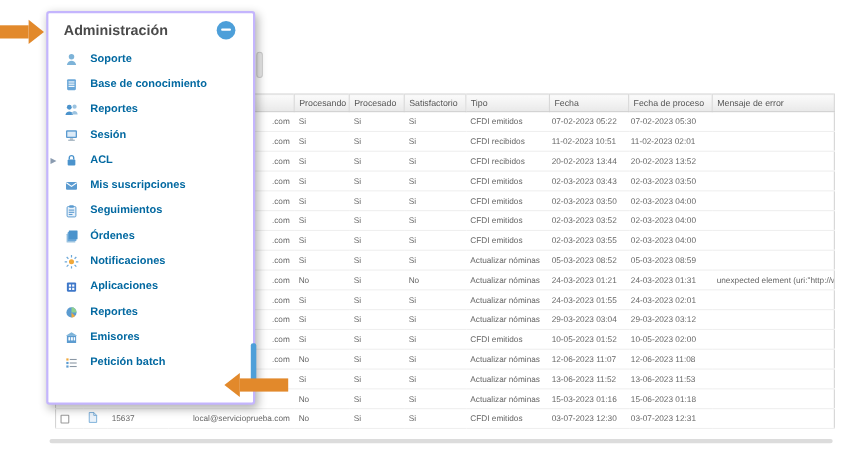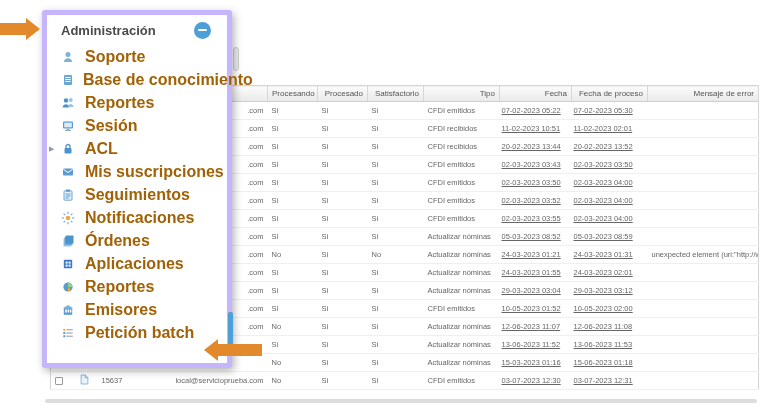--- a/index.html
+++ b/index.html
@@ -3,45 +3,45 @@
 <meta charset="utf-8">
 <style>
   html,body{margin:0;padding:0;background:#fff;}
   *{box-sizing:border-box;font-family:"Liberation Sans","DejaVu Sans",sans-serif;}
   .screen{position:relative;width:768px;height:409px;background:#ffffff;overflow:hidden;}
 
   
   .table-wrap{position:absolute;left:50px;top:85px;width:708px;z-index:10;}
   table{border-collapse:collapse;table-layout:fixed;width:708px;border:1px solid #d4d4d4;background:#fff;}
   thead th{height:16px;background:linear-gradient(#fbfbfb,#e9e9e9);border-right:1px solid #d8d8d8;
-    border-bottom:1px solid #cfcfcf;font-size:8px;font-weight:400;color:#555;text-align:right;
+    border-bottom:1px solid #cfcfcf;font-size:8px;font-weight:400;color:#555;text-align:left;
     padding:0 4px;white-space:nowrap;overflow:hidden;}
   tbody td{height:18px;font-size:7.5px;color:#666;padding:0 4px;white-space:nowrap;overflow:hidden;
     border-bottom:1px solid #efefef;}
-  td.c-fecha,td.c-fecha_proceso{padding:0 2px;text-decoration:underline;}
+  td.c-fecha,td.c-fecha_proceso{padding:0 2px;}
   td.c-em{text-align:right;}
   .cb{display:inline-block;width:8px;height:8px;border:1px solid #9a9a9a;background:#fff;vertical-align:middle;border-radius:1px;}
   .doc{display:inline-block;vertical-align:middle;}
 
   
   .vstrip-gray{position:absolute;left:233px;top:47px;width:6px;height:24px;background:#ececec;border:1px solid #cfcfcf;border-radius:3px;z-index:20;}
   .vstrip-blue{position:absolute;left:228px;top:312px;width:5px;height:38px;background:#4d9fd9;border-radius:2px;z-index:40;}
   .hscroll{position:absolute;left:45px;top:399px;width:712px;height:4px;background:#dcdcdc;border-radius:2px;z-index:15;}
 
   
-  .menu{position:absolute;left:42px;top:10px;width:190px;height:358px;background:#fff;border:5px solid #c4b5fd;
+  .menu{position:absolute;left:42px;top:10px;width:190px;height:358px;background:#fff;border:2px solid #c4b5fd;
     border-radius:3px;box-shadow:2px 3px 9px rgba(0,0,0,0.3);z-index:30;}
   .menu-title-row{height:30px;display:flex;align-items:center;padding:0 16px 0 14px;}
   .menu-title{flex:1;font-size:13px;font-weight:bold;color:#4a4a4a;}
   .collapse-btn{width:17px;height:17px;border-radius:50%;background:#4d9fd9;display:flex;align-items:center;justify-content:center;cursor:pointer;}
   .minus{width:9px;height:2.5px;background:#fff;border-radius:1px;}
   .menu-item{position:relative;height:23px;display:flex;align-items:center;padding-left:14px;cursor:pointer;}
   .caret{position:absolute;left:2px;font-size:7px;color:#8a9bb0;}
   .mi-icon{width:16px;height:14px;margin-right:8px;display:flex;align-items:center;}
-  .mi-label{font-size:16px;font-weight:600;color:#a16207;white-space:nowrap;}
+  .mi-label{font-size:10px;font-weight:600;color:#0369a1;white-space:nowrap;}
 
   
   .arrow{position:absolute;display:flex;align-items:center;z-index:60;}
   .a-body{display:inline-block;height:12px;background:#e2892b;}
   .a-body-1{width:26px;}
   .a-body-2{width:44px;}
   .a-head-r{width:0;height:0;border-top:11px solid transparent;border-bottom:11px solid transparent;border-left:14px solid #e2892b;}
   .a-head-l{width:0;height:0;border-top:11px solid transparent;border-bottom:11px solid transparent;border-right:14px solid #e2892b;}
 </style>
 </head>
@@ -376,48 +376,48 @@
               <rect x="4.5" y="5.5" width="5" height="1" fill="#5b9bd0"></rect>
               <rect x="4.5" y="7.5" width="5" height="1" fill="#5b9bd0"></rect>
               <rect x="4.5" y="9.5" width="3.4" height="1" fill="#5b9bd0"></rect>
             </svg>
           </span>
           <span class="mi-label">Seguimientos</span>
         </div>
         <div class="menu-item">
           <span class="mi-icon">
             <svg viewBox="0 0 14 14" width="14" height="14">
+              <rect x="2.5" y="4.5" width="8" height="8" rx="0.5" fill="#9cc3e0"></rect>
+              <rect x="3.5" y="3" width="8" height="8" rx="0.5" fill="#6aa7d8"></rect>
+              <rect x="4.5" y="1.5" width="8" height="8" rx="0.5" fill="#4b93cc"></rect>
+            </svg>
+          </span>
+          <span class="mi-label">Órdenes</span>
+        </div>
+        <div class="menu-item">
+          <span class="mi-icon">
+            <svg viewBox="0 0 14 14" width="14" height="14">
               <g stroke="#6aa7d8" stroke-width="1.1">
                 <line x1="7" y1="0.8" x2="7" y2="3"></line>
                 <line x1="7" y1="11" x2="7" y2="13.2"></line>
                 <line x1="0.8" y1="7" x2="3" y2="7"></line>
                 <line x1="11" y1="7" x2="13.2" y2="7"></line>
                 <line x1="2.6" y1="2.6" x2="4.2" y2="4.2"></line>
                 <line x1="9.8" y1="9.8" x2="11.4" y2="11.4"></line>
                 <line x1="11.4" y1="2.6" x2="9.8" y2="4.2"></line>
                 <line x1="2.6" y1="11.4" x2="4.2" y2="9.8"></line>
               </g>
               <circle cx="7" cy="7" r="2.3" fill="#f0a83a"></circle>
             </svg>
           </span>
           <span class="mi-label">Notificaciones</span>
         </div>
         <div class="menu-item">
           <span class="mi-icon">
             <svg viewBox="0 0 14 14" width="14" height="14">
-              <rect x="2.5" y="4.5" width="8" height="8" rx="0.5" fill="#9cc3e0"></rect>
-              <rect x="3.5" y="3" width="8" height="8" rx="0.5" fill="#6aa7d8"></rect>
-              <rect x="4.5" y="1.5" width="8" height="8" rx="0.5" fill="#4b93cc"></rect>
-            </svg>
-          </span>
-          <span class="mi-label">Órdenes</span>
-        </div>
-        <div class="menu-item">
-          <span class="mi-icon">
-            <svg viewBox="0 0 14 14" width="14" height="14">
               <rect x="2.8" y="2.8" width="8.4" height="8.4" rx="1" fill="#3f78c9"></rect>
               <rect x="4.6" y="4.6" width="2" height="2" fill="#fff"></rect>
               <rect x="7.6" y="4.6" width="2" height="2" fill="#fff"></rect>
               <rect x="4.6" y="7.6" width="2" height="2" fill="#fff"></rect>
               <rect x="7.6" y="7.6" width="2" height="2" fill="#fff"></rect>
             </svg>
           </span>
           <span class="mi-label">Aplicaciones</span>
         </div>
         <div class="menu-item">

